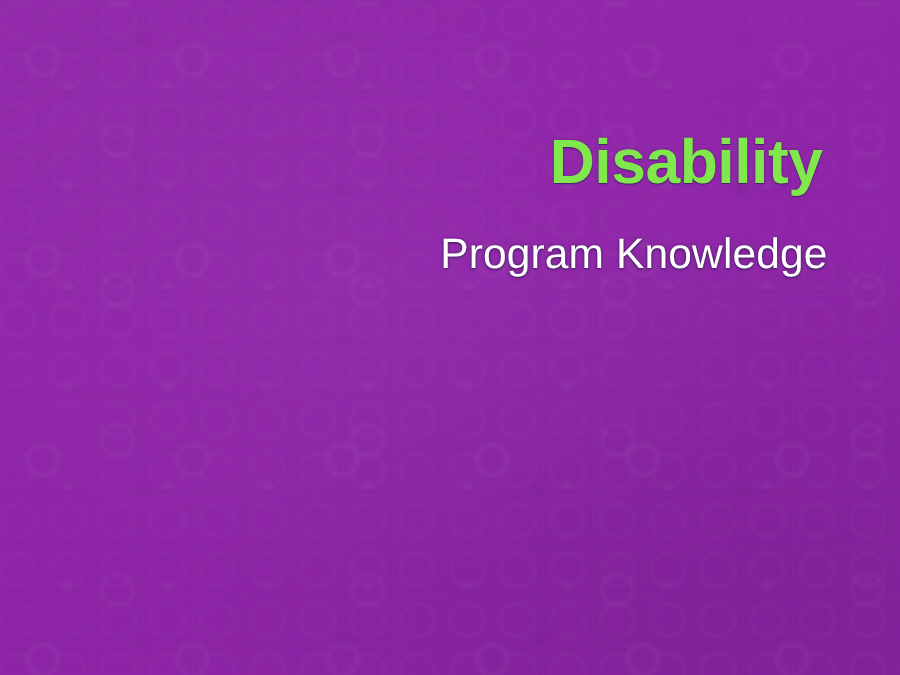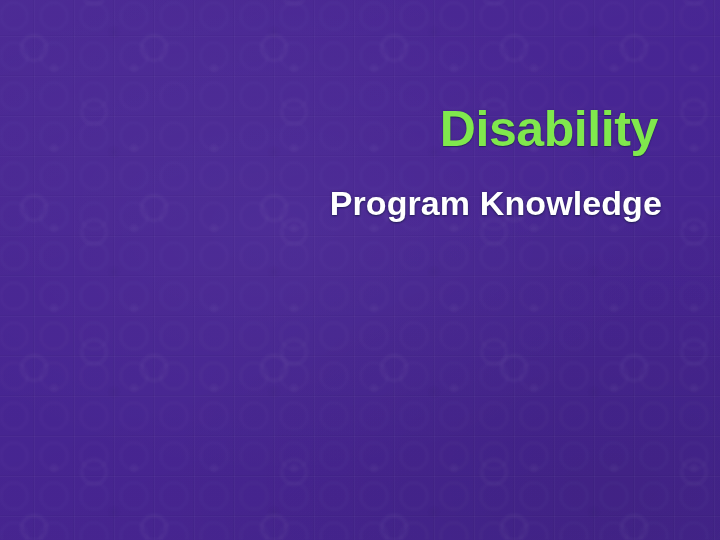--- a/index.html
+++ b/index.html
@@ -6,21 +6,21 @@
     margin: 0;
     padding: 0;
     background: #223a5e;
   }
 
   #slide {
     position: relative;
     width: 720px;
     height: 540px;
     overflow: hidden;
-    background-color: #4c1d95;
+    background-color: #a21caf;
     font-family: "Liberation Sans", "DejaVu Sans", sans-serif;
     -webkit-font-smoothing: antialiased;
   }
 
   
   .pattern-layer {
     position: absolute;
     inset: 0;
     pointer-events: none;
   }
@@ -153,21 +153,21 @@
       0 0 2px rgba(12, 30, 56, 0.30);
     white-space: nowrap;
   }
 
   .subtitle {
     position: absolute;
     right: 58px;
     top: 186px;
     margin: 0;
     font-size: 34px;
-    font-weight: 700;
+    font-weight: 400;
     letter-spacing: 0.1px;
     line-height: 1.0;
     color: #ffffff;
     text-shadow:
       0 1px 2px rgba(10, 26, 50, 0.55),
       0 0 3px rgba(10, 26, 50, 0.28);
     white-space: nowrap;
   }
 </style>
 </head>

